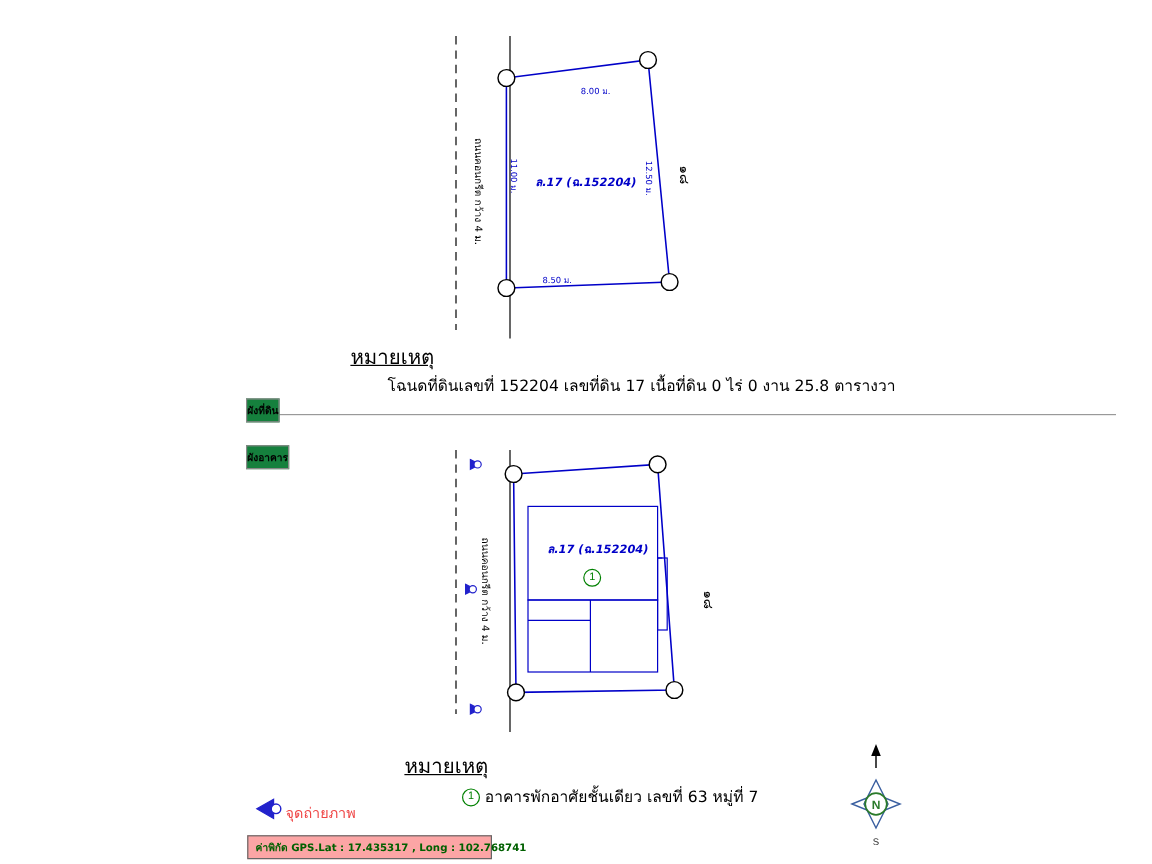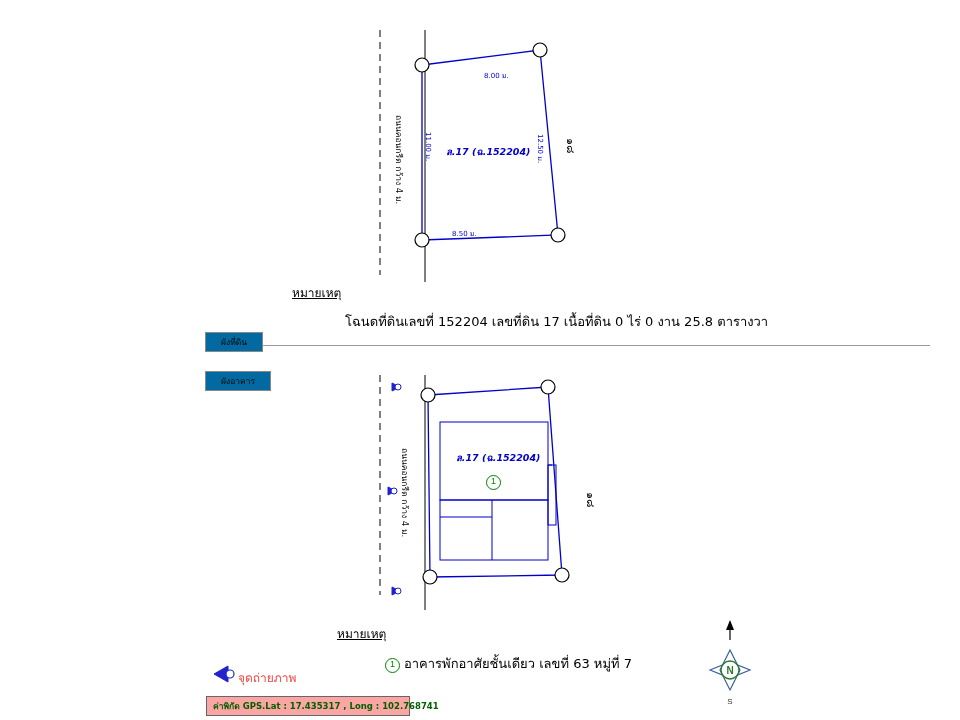--- a/index.html
+++ b/index.html
@@ -19,21 +19,21 @@
     width: 960px;
     height: 720px;
   }
   .abs { position: absolute; }
 
   
   .thai {
     font-family: "DejaVu Sans", "Liberation Sans", sans-serif;
   }
   .note-title {
-    font-size: 12px;
+    font-size: 17px;
     color: #000;
     text-decoration: underline;
     white-space: nowrap;
   }
   .note-line {
     font-size: 13px;
     color: #000;
     white-space: nowrap;
   }
   .parcel-label {
@@ -55,26 +55,27 @@
   }
   .big-num {
     font-size: 11px;
     color: #000;
     white-space: nowrap;
   }
 
   
   .legend-box {
     border: 1px solid #888;
-    background: #0369a1;
+    background: #15803d;
     font-size: 8.5px;
     color: #000;
-    padding: 2px 15px;
+    padding: 2px 0;
     text-align: center;
     white-space: nowrap;
+    font-weight: bold;
   }
 
   
   .gps-bar {
     border: 1px solid #666;
     background: #fca5a5;
     font-size: 8.5px;
     color: #006000;
     padding: 2px 6px;
     white-space: nowrap;
@@ -134,21 +135,21 @@
   <div class="abs dim-label thai" style="left:484px; top:70px;">8.00 ม.</div>
   <div class="abs dim-label thai vert" style="left:546px; top:134px; transform: rotate(90deg);">12.50 ม.</div>
   <div class="abs dim-label thai" style="left:452px; top:228px;">8.50 ม.</div>
   <div class="abs dim-label thai vert" style="left:434px; top:132px; transform: rotate(90deg);">11.00 ม.</div>
 
   <div class="abs road-label thai vert" style="left:406px; top:115px; transform: rotate(90deg);">ถนนคอนกรีต กว้าง 4 ม.</div>
 
   <div class="abs big-num thai vert" style="left:580px; top:138px; transform: rotate(90deg);">๑๘</div>
 
   <div class="abs note-title thai" style="left:292px; top:283px;">หมายเหตุ</div>
-  <div class="abs note-line thai" style="left:345px; top:311px;">โฉนดที่ดินเลขที่ 152204  เลขที่ดิน 17  เนื้อที่ดิน 0 ไร่ 0 งาน 25.8 ตารางวา</div>
+  <div class="abs note-line thai" style="left:323px; top:311px;">โฉนดที่ดินเลขที่ 152204  เลขที่ดิน 17  เนื้อที่ดิน 0 ไร่ 0 งาน 25.8 ตารางวา</div>
 
   <div class="abs divider" style="left:205px; top:345px;"></div>
 
   <div class="abs legend-box thai" style="left:205px; top:332px;">ผังที่ดิน</div>
   <div class="abs legend-box thai" style="left:205px; top:355px;margin-top:16px;">ผังอาคาร</div>
 
   <svg class="abs" style="left:330px; top:365px;" width="320" height="255">
 
     <line x1="50" y1="10" x2="50" y2="230" stroke="#000" stroke-width="1" stroke-dasharray="7,5"></line>
 

